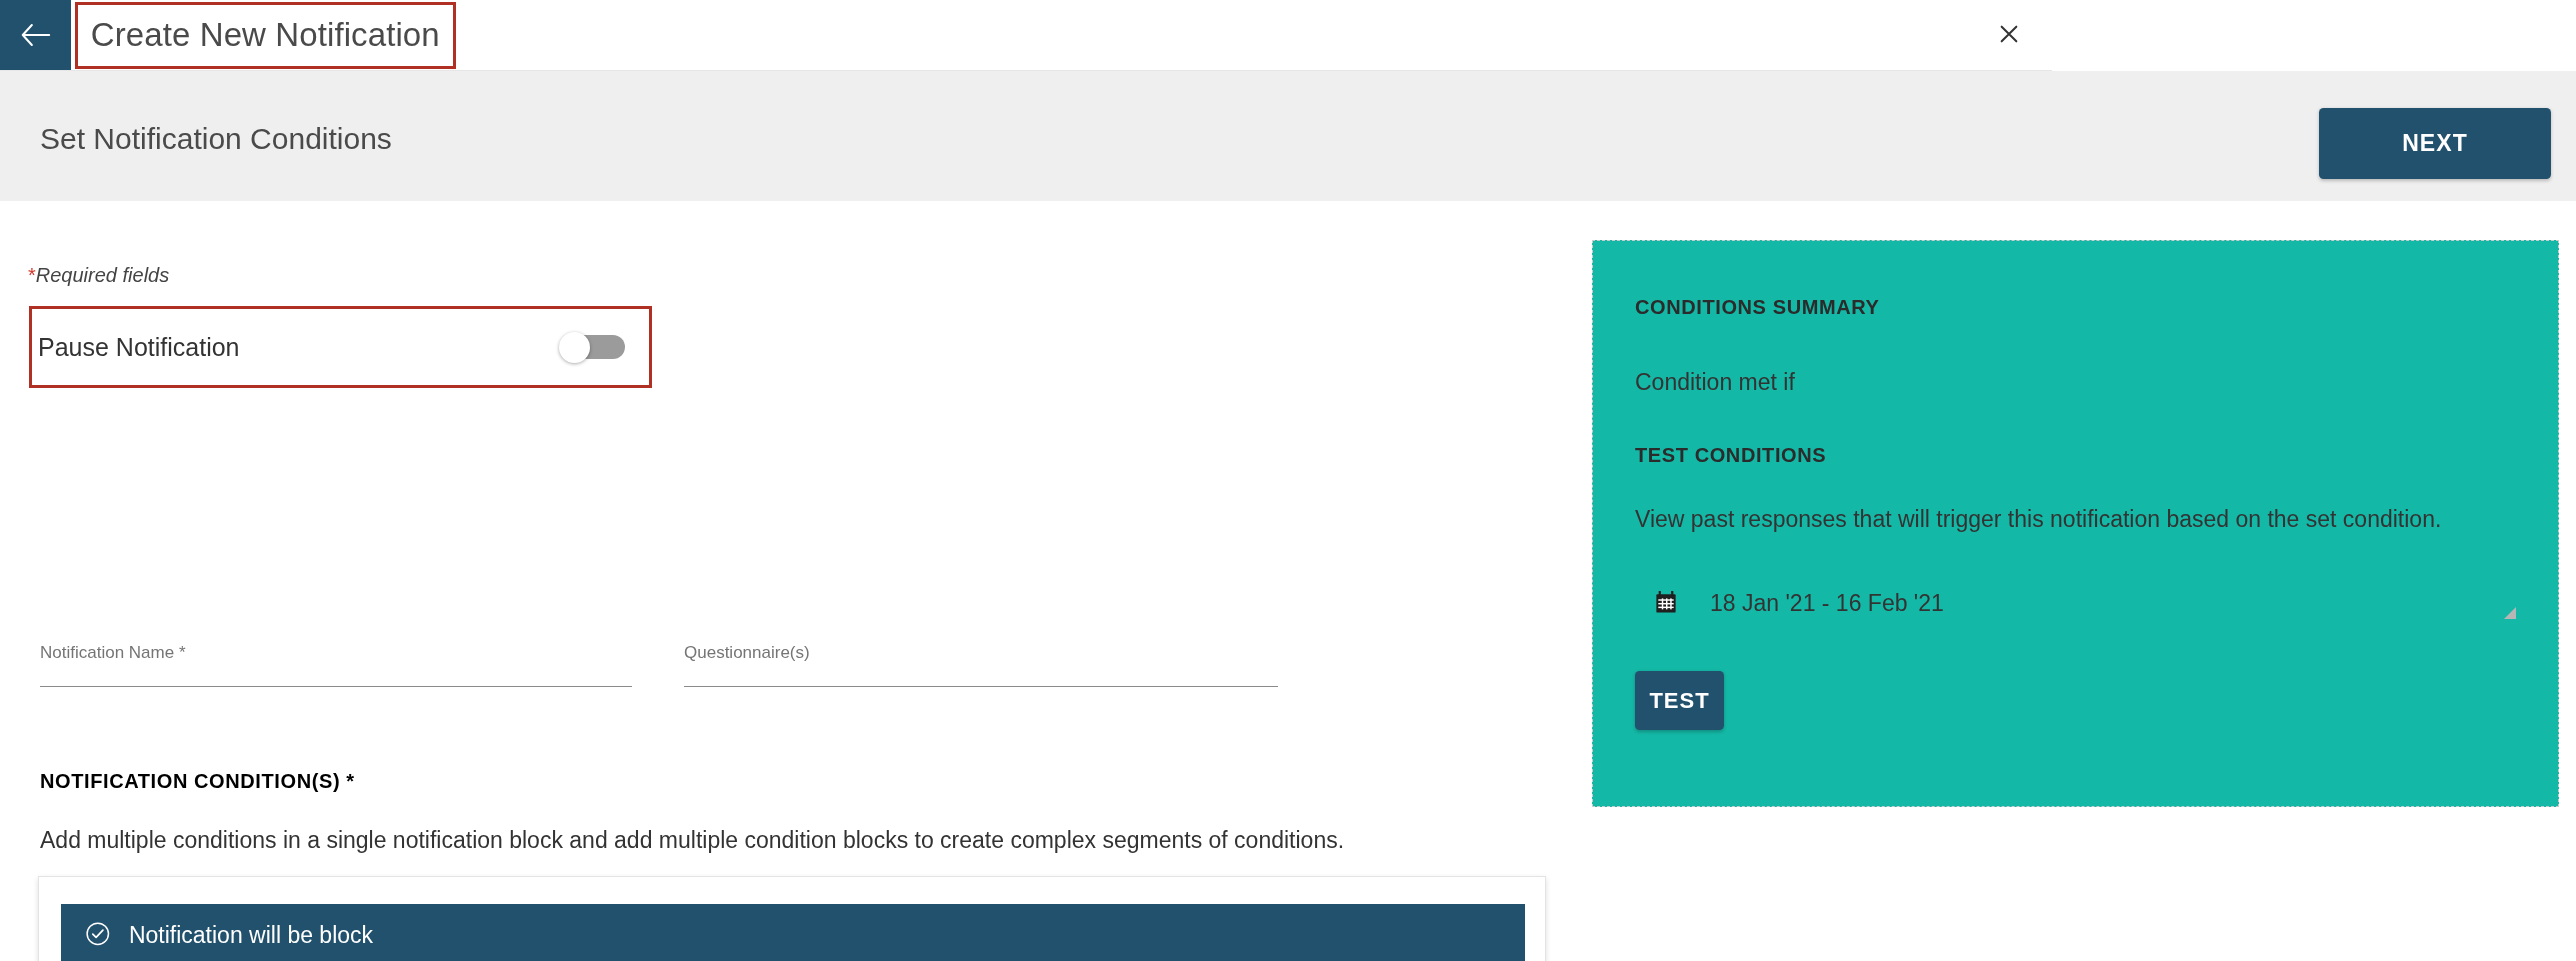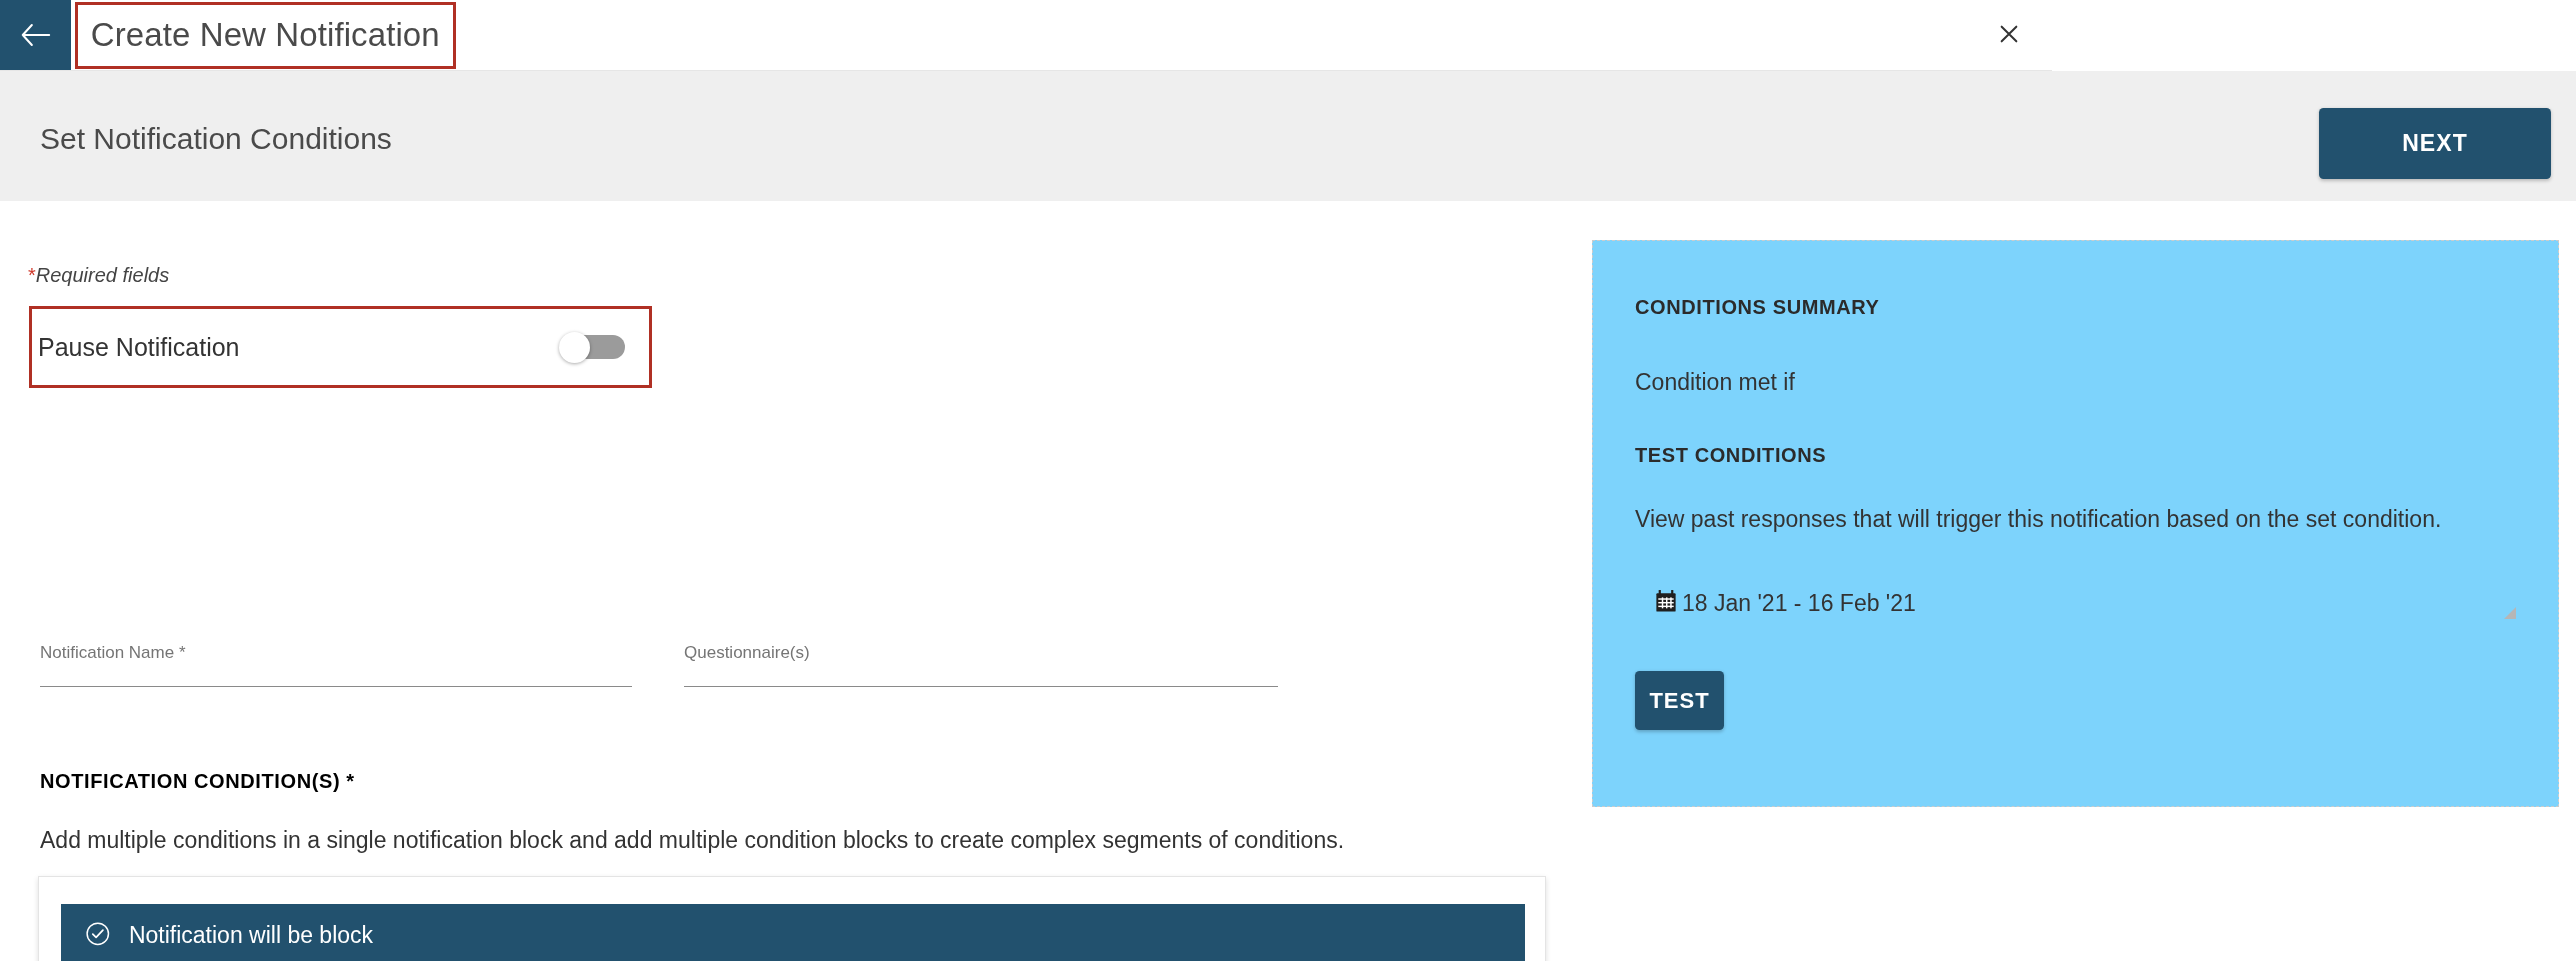--- a/index.html
+++ b/index.html
@@ -233,21 +233,21 @@
   }
 
   
   .right-panel {
     position: absolute;
     left: 1592px;
     top: 22px;
     width: 967px;
     height: 567px;
     border: 1.8px dashed #cccccc;
-    background: #7dd3fc;
+    background: #14b8a6;
   }
   .rp-title {
     position: absolute;
     left: 42px; top: 55px;
     font-size: 20px;
     font-weight: bold;
     letter-spacing: 0.6px;
     color: #2b2b2b;
   }
   .rp-condition {
@@ -268,22 +268,22 @@
     position: absolute;
     left: 42px; top: 265px;
     font-size: 23px;
     color: #333;
     white-space: nowrap;
   }
   .date-row {
     position: absolute;
     left: 62px; top: 349px;
     display: flex;
-    align-items: flex-start;
-    gap: 5px;
+    align-items: flex-end;
+    gap: 33px;
     cursor: pointer;
   }
   .date-row .date-text {
     font-size: 23px;
     color: #333;
   }
   .resize-handle {
     position: absolute;
     right: 42px;
     top: 366px;

